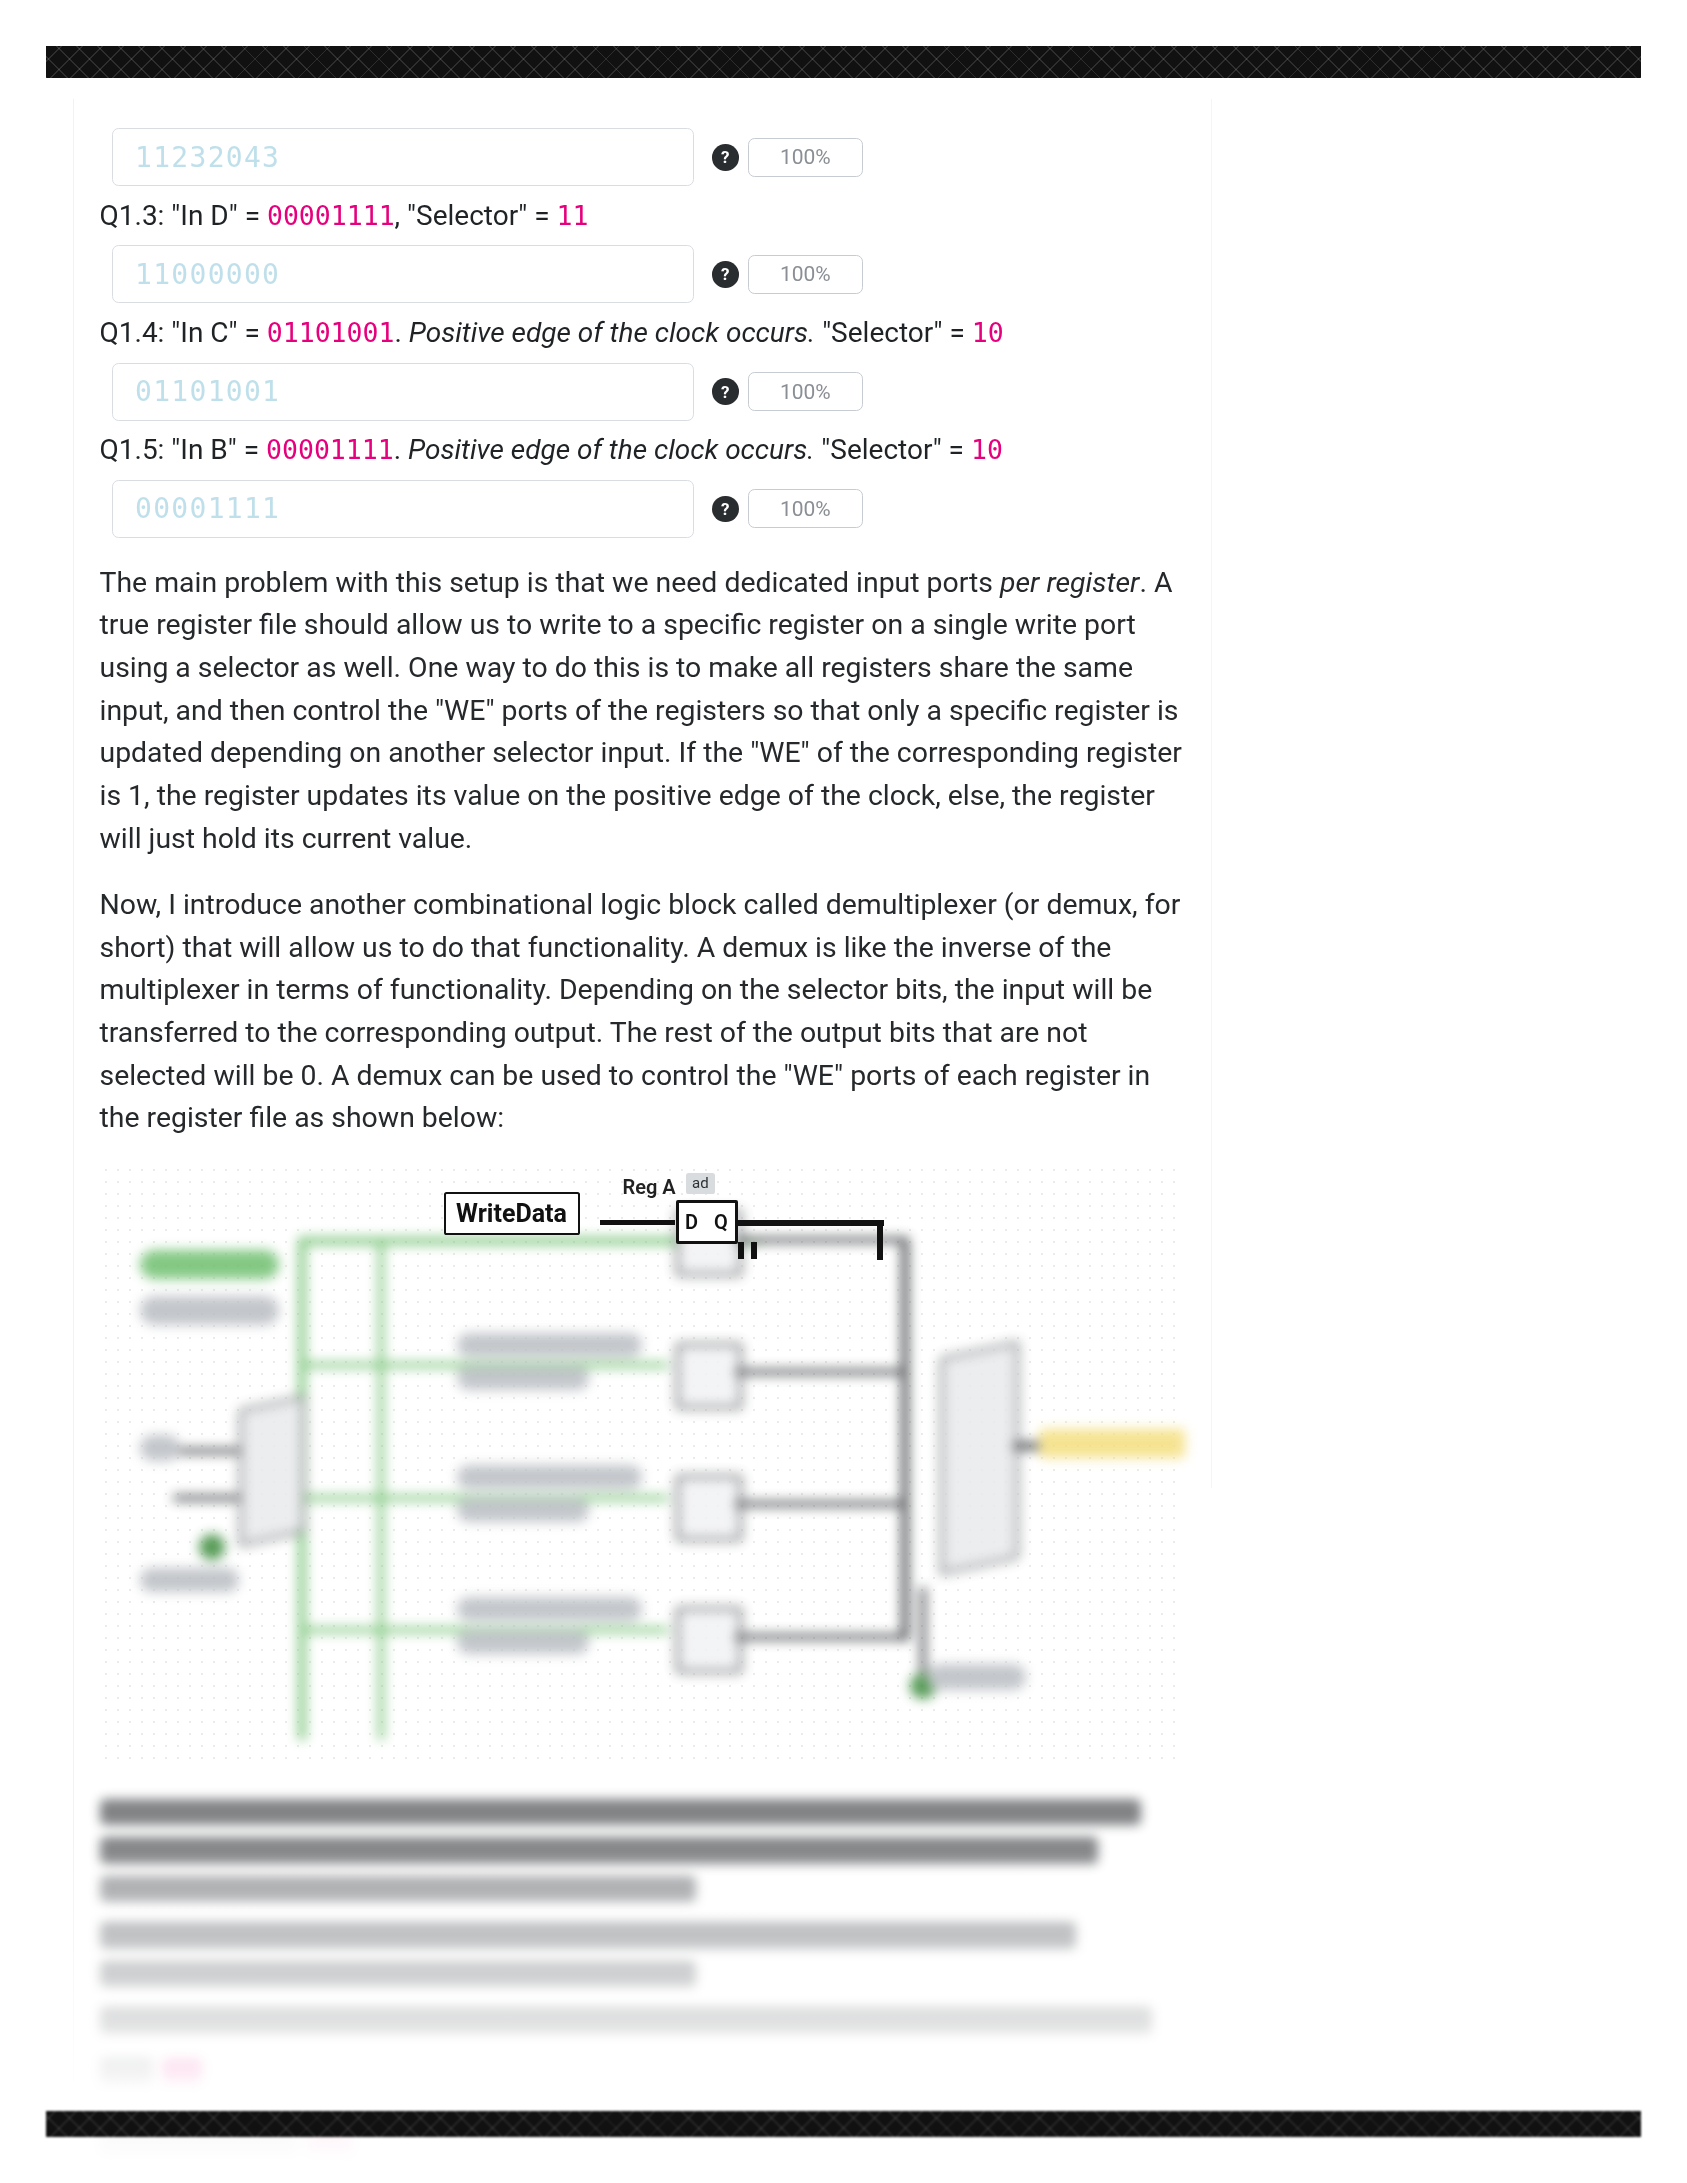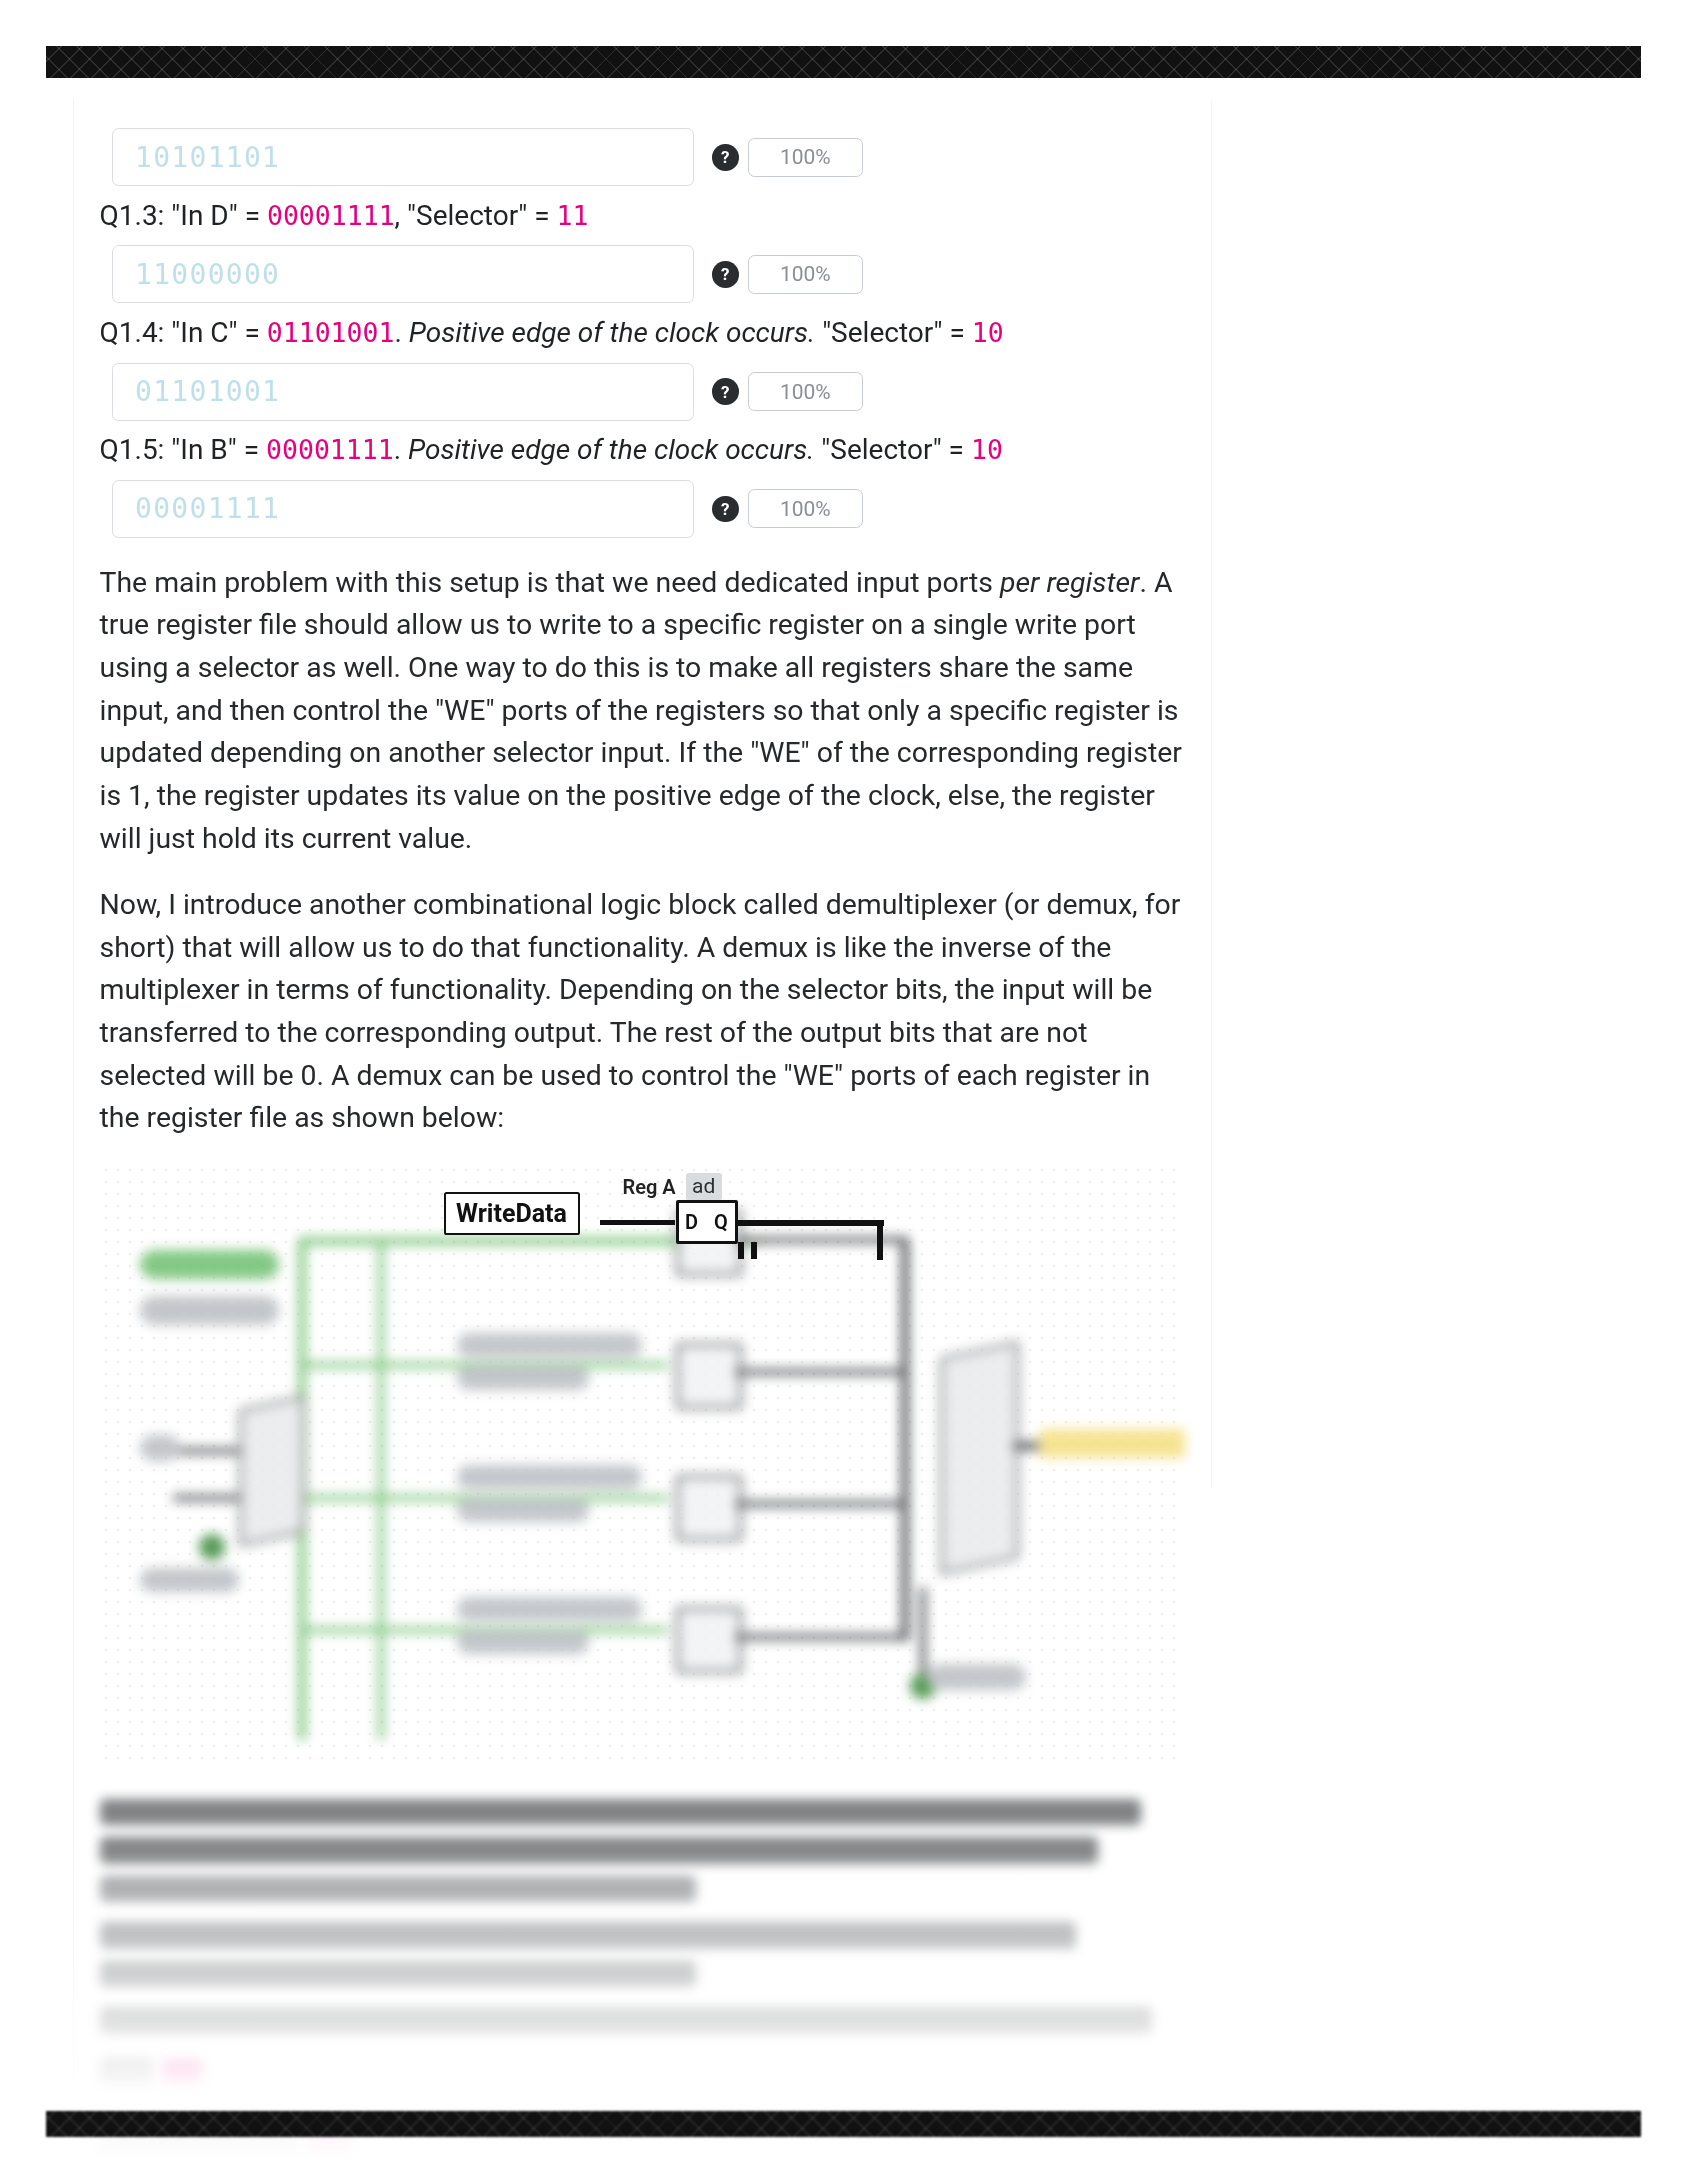--- a/index.html
+++ b/index.html
@@ -170,21 +170,21 @@
     color: #111;
   }
   .tiny-label {
     position: absolute;
     font-size: 20px;
     color: #222;
     font-weight: 600;
   }
   .tag {
     position: absolute;
-    font-size: 21px;
+    font-size: 15px;
     background: #d9dcdf;
     color: #2e3133;
     padding: 1.3px 6.6px;
     border-radius: 2.6px;
   }
   .dq {
     position:absolute;
     width:62px; height:44px;
     background:#fff;
     border:3.3px solid #111;
@@ -231,21 +231,21 @@
 
   <div class="hatch-bar hatch-top"></div>
 
   <div class="sheet-divider-left"></div>
   <div class="sheet-divider-right"></div>
 
   <div class="sheet">
 
     <div class="answer-row">
       <div class="answer-input">
-        <span class="val">10101101</span>
+        <span class="val">11232043</span>
       </div>
       <div class="badge">
         <span class="q-icon">?</span>
         <span class="pct-box">100%</span>
       </div>
     </div>
 
     <div class="q-line">
       <span>Q1.3: "In D" = </span><span class="mono">00001111</span><span>, "Selector" = </span><span class="mono">11</span>
     </div>

